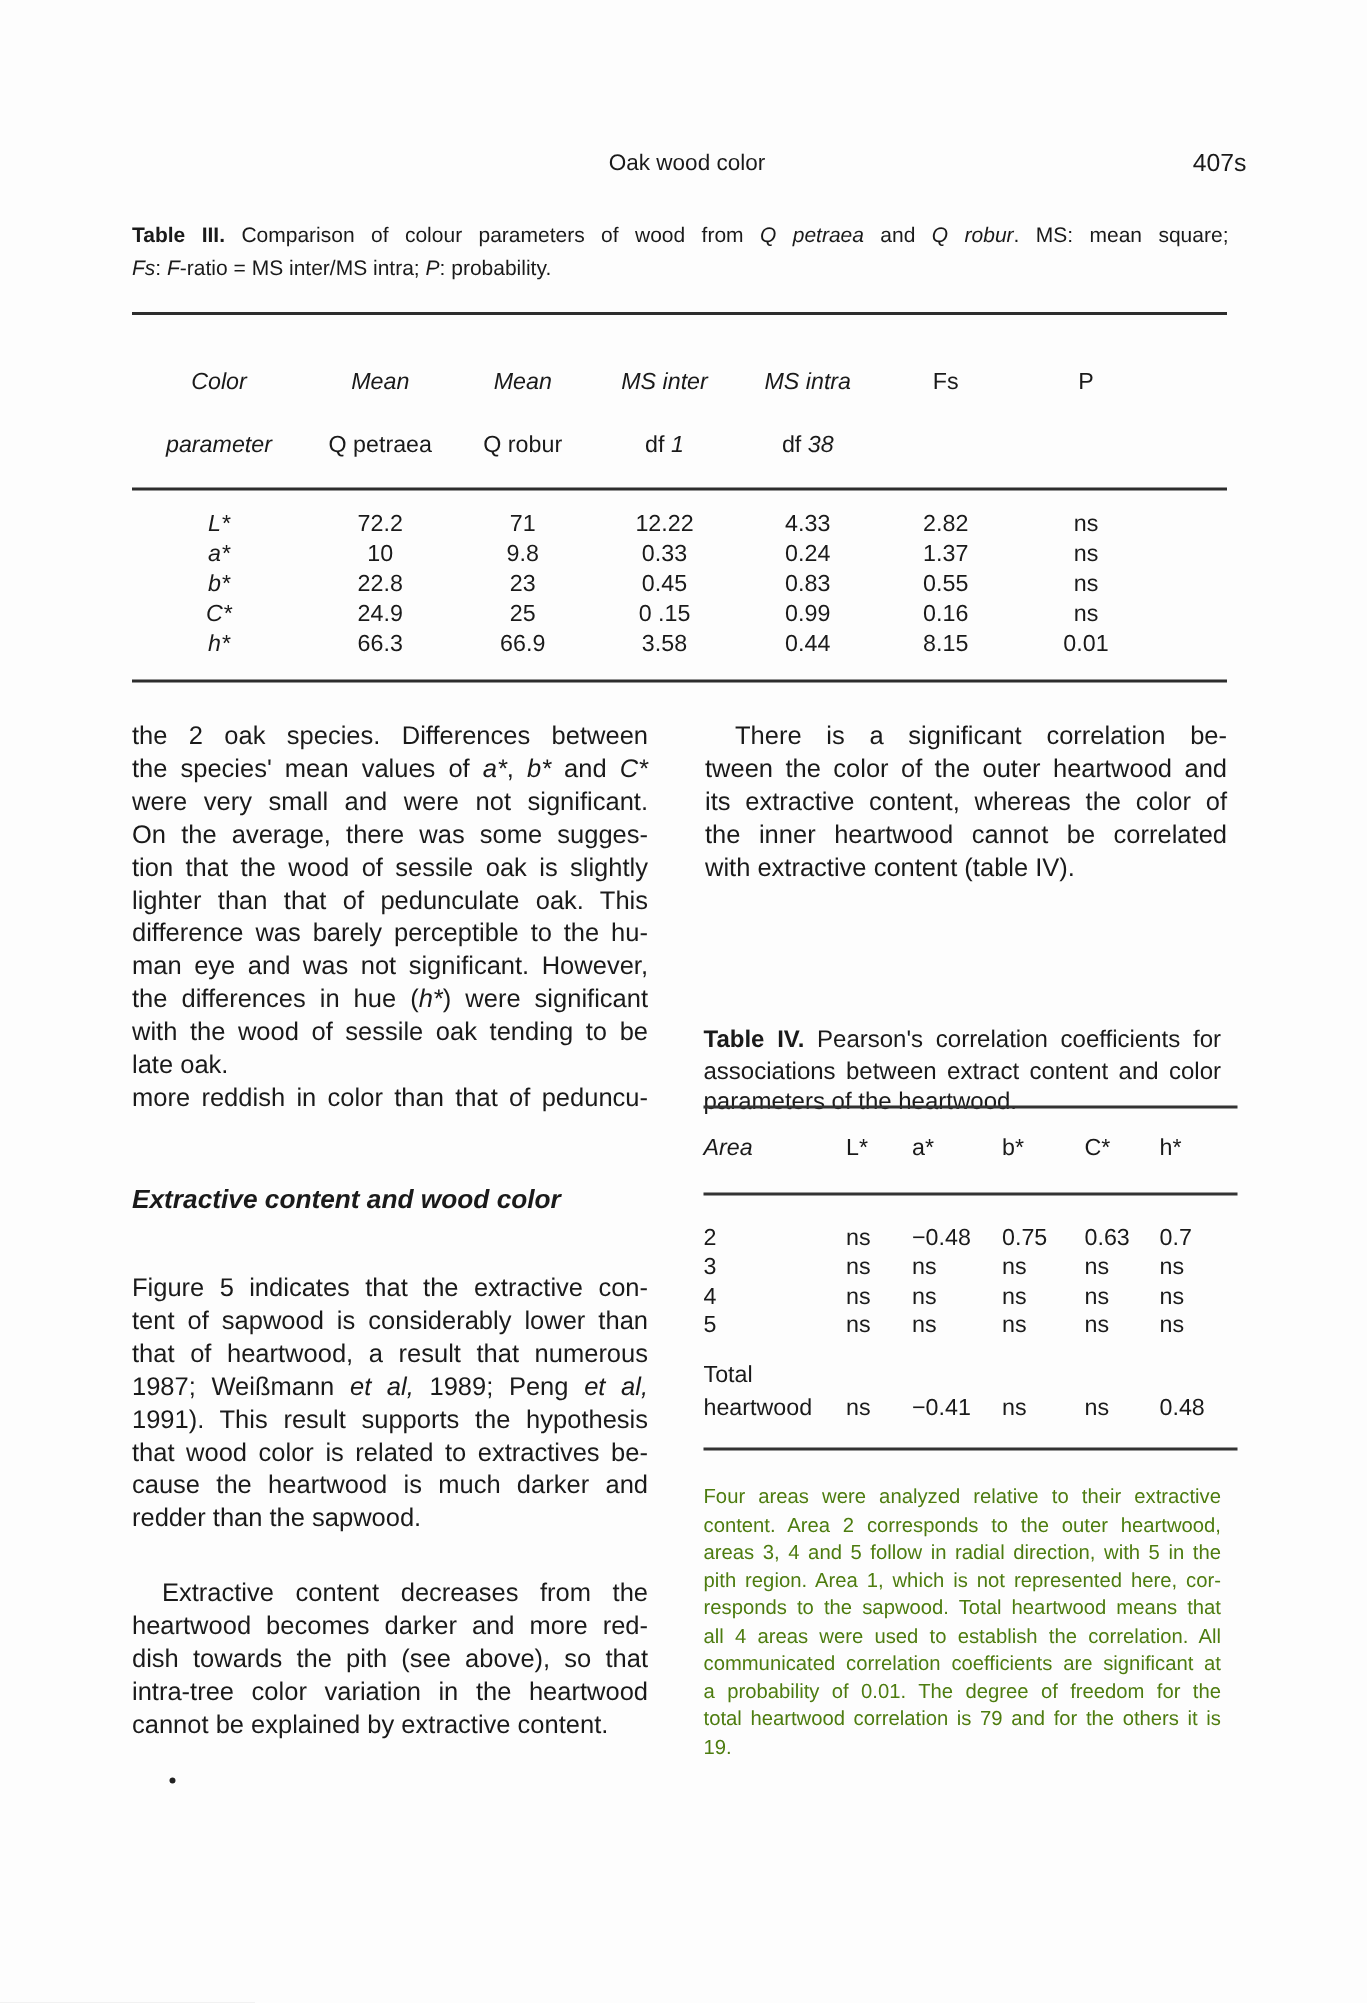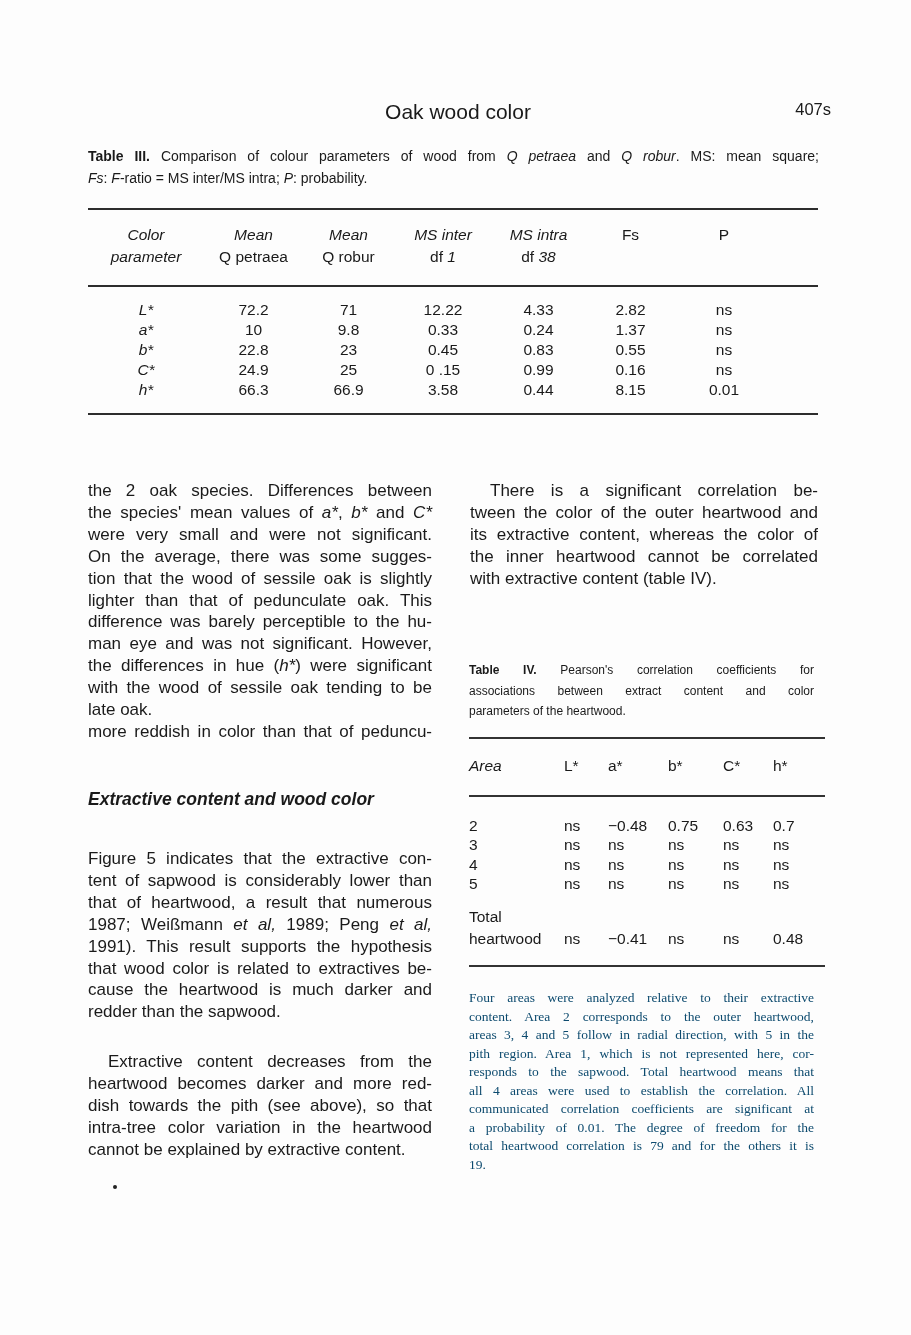--- a/index.html
+++ b/index.html
@@ -10,58 +10,58 @@
     overflow:hidden;
   }
   .abs { position:absolute; }
 
   
   .line { display:block; text-align:justify; text-align-last:justify; }
   .line.last { text-align-last:left; }
   span.i { font-style:italic; }
   span.b { font-weight:bold; }
 
-  .running-title { top:100px; left:88px; width:740px; text-align:center; font-size:21px; }
+  .running-title { top:100px; left:88px; width:740px; text-align:center; font-size:15px; }
   .page-number  { top:100px; right:80px; font-size:16.5px; }
 
   .t3-caption { top:146px; left:88px; width:731px; font-size:14px; line-height:21.5px; }
 
   .table3 { top:208px; left:88px; width:730px; }
   .rule { height:2px; background:#2d2d2d; }
   .rule.thin { height:2px; background:#333; }
 
   .t3-head { display:flex; padding:14px 0 17px 0; font-size:15.5px; line-height:22px; }
-  .t3-head .cell .line { text-align:center; text-align-last:center; }
+  .t3-head .cell .line { text-align:center; text-align-last:center;margin-top:20px; }
   .t3-body { padding:13px 0 13px 0; font-size:15.5px; line-height:20px; }
   .t3-row { display:flex; }
   .t3-row .cell { text-align:center; white-space:pre; }
   .cell.it { font-style:italic; }
   .c1{width:116px}.c2{width:99px}.c3{width:91px}.c4{width:98px}.c5{width:93px}.c6{width:91px}.c7{width:96px}.cf{width:46px}
 
   .body-text { font-size:17px; line-height:21.9px; }
   .p1 { top:480px; left:88px; width:344px; }
   .section-heading { top:789px; left:88px; width:344px; font-size:17.5px; font-weight:bold; font-style:italic; }
   .p2 { top:848px; left:88px; width:344px; }
   .p3 { top:1051px; left:88px; width:344px; }
   .p4 { top:480px; left:470px; width:348px; }
   .indent-first .line:first-child { text-indent:20px; }
 
   .ink-dot { top:1185px; left:113px; width:4px; height:4px; background:#222; border-radius:50%; }
 
-  .t4-caption { top:660px; left:469px; width:345px; font-size:12px; line-height:20.6px; }
+  .t4-caption { top:684px; left:469px; width:345px; font-size:16px; line-height:20.6px; }
 
   .table4 { top:737px; left:469px; width:356px; font-size:15.5px; }
   .t4-head { display:flex; padding:17px 0 19px 0; line-height:20px; }
   .t4-head .cell:first-child { font-style:italic; }
   .t4-body { padding-top:19px; }
   .t4-row { display:flex; line-height:19.3px; }
   .t4-total { display:flex; align-items:flex-end; margin-top:13px; line-height:22px; padding-bottom:15px; }
   .d1{width:95px}.d2{width:44px}.d3{width:60px}.d4{width:55px}.d5{width:50px}.d6{width:52px}
 
-  .footnote { top:989px; left:469px; width:345px; font-size:13.5px; line-height:18.5px; color:#0c4a6e;font-family:Liberation Serif, serif; }
+  .footnote { top:989px; left:469px; width:345px; font-size:13.5px; line-height:18.5px; color:#4d7c0f; }
 </style>
 </head>
 <body>
 
 <div class="page">
 
   <div class="abs running-title">Oak wood color</div>
   <div class="abs page-number">407s</div>
 
   <div class="abs t3-caption">

